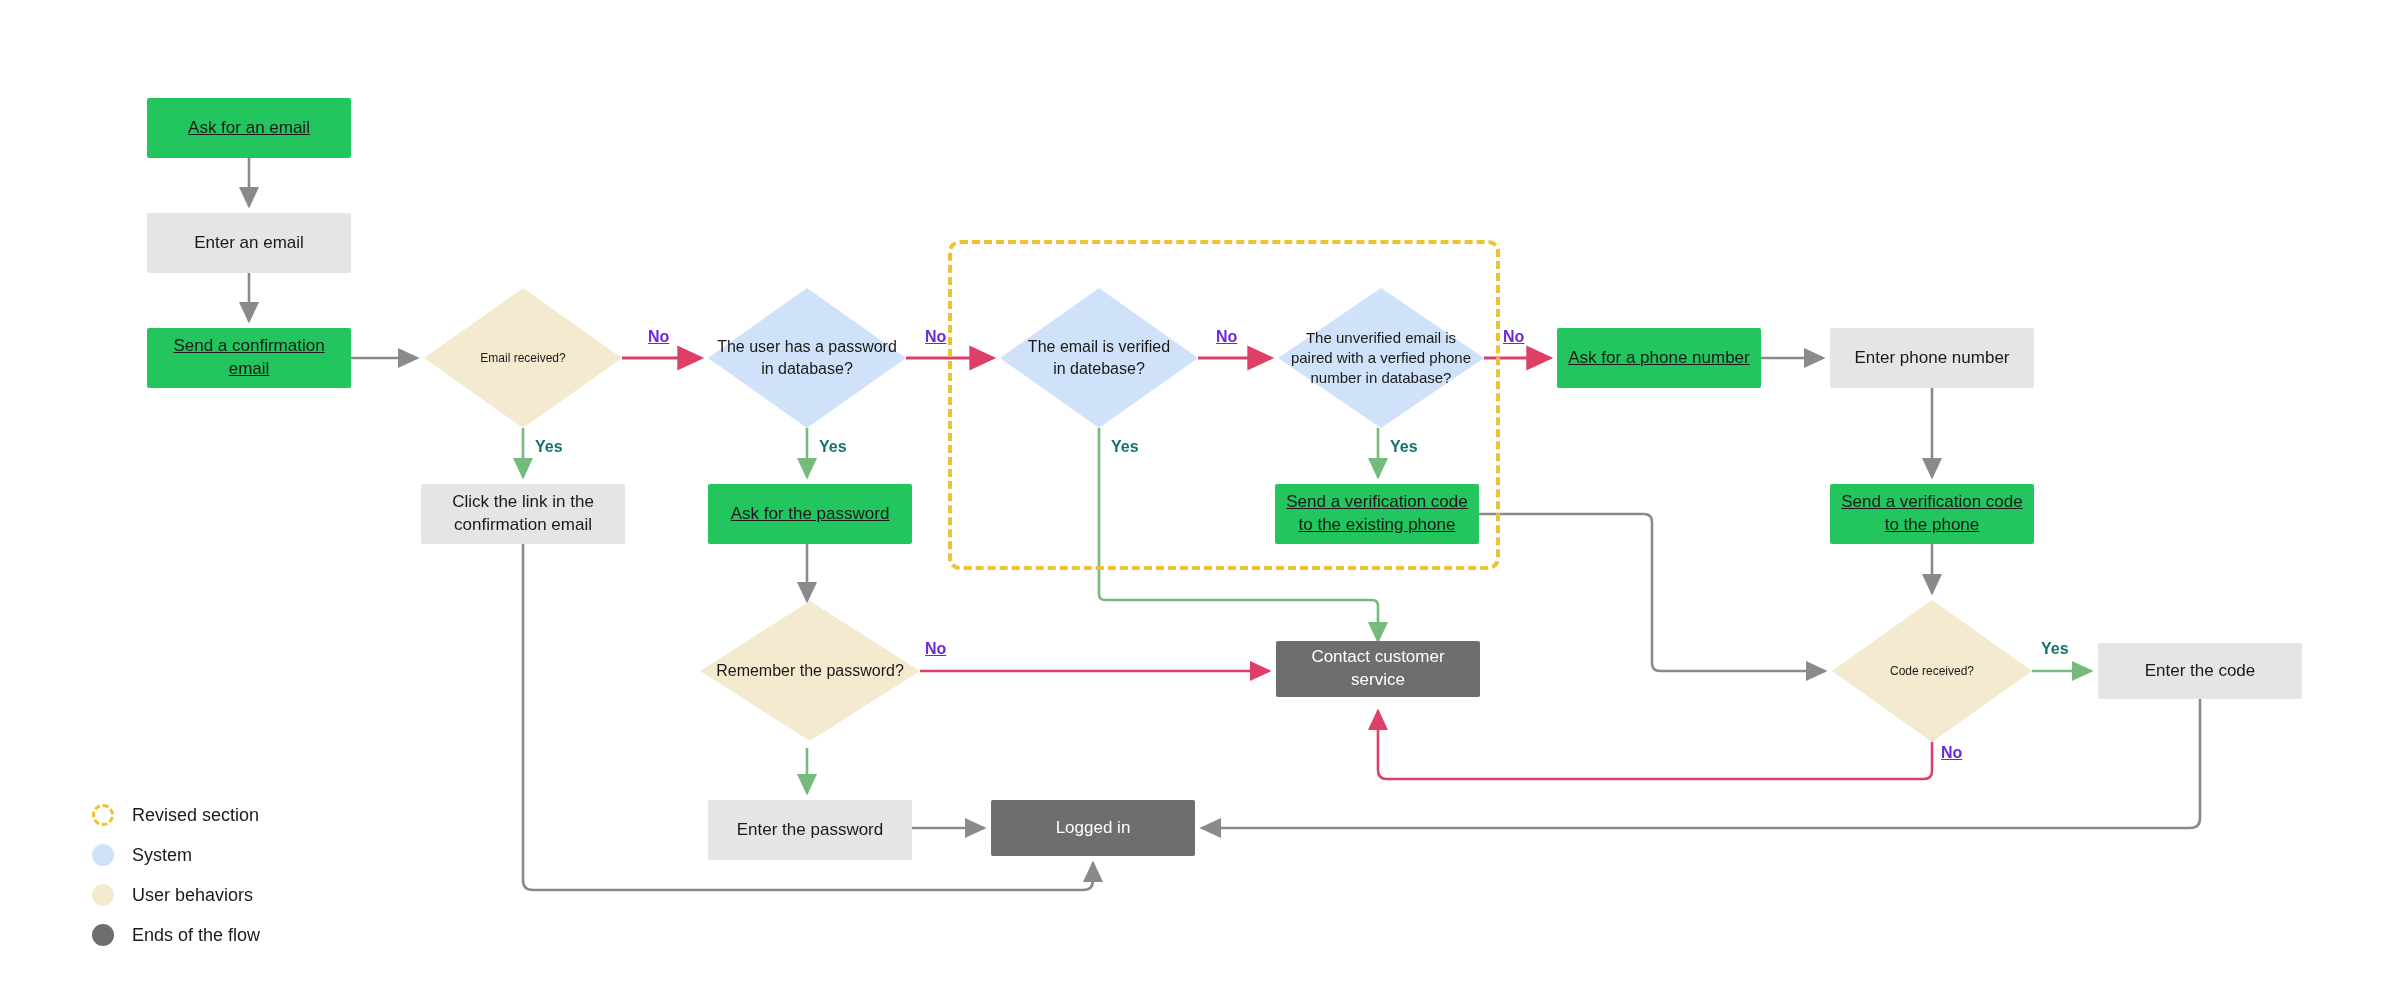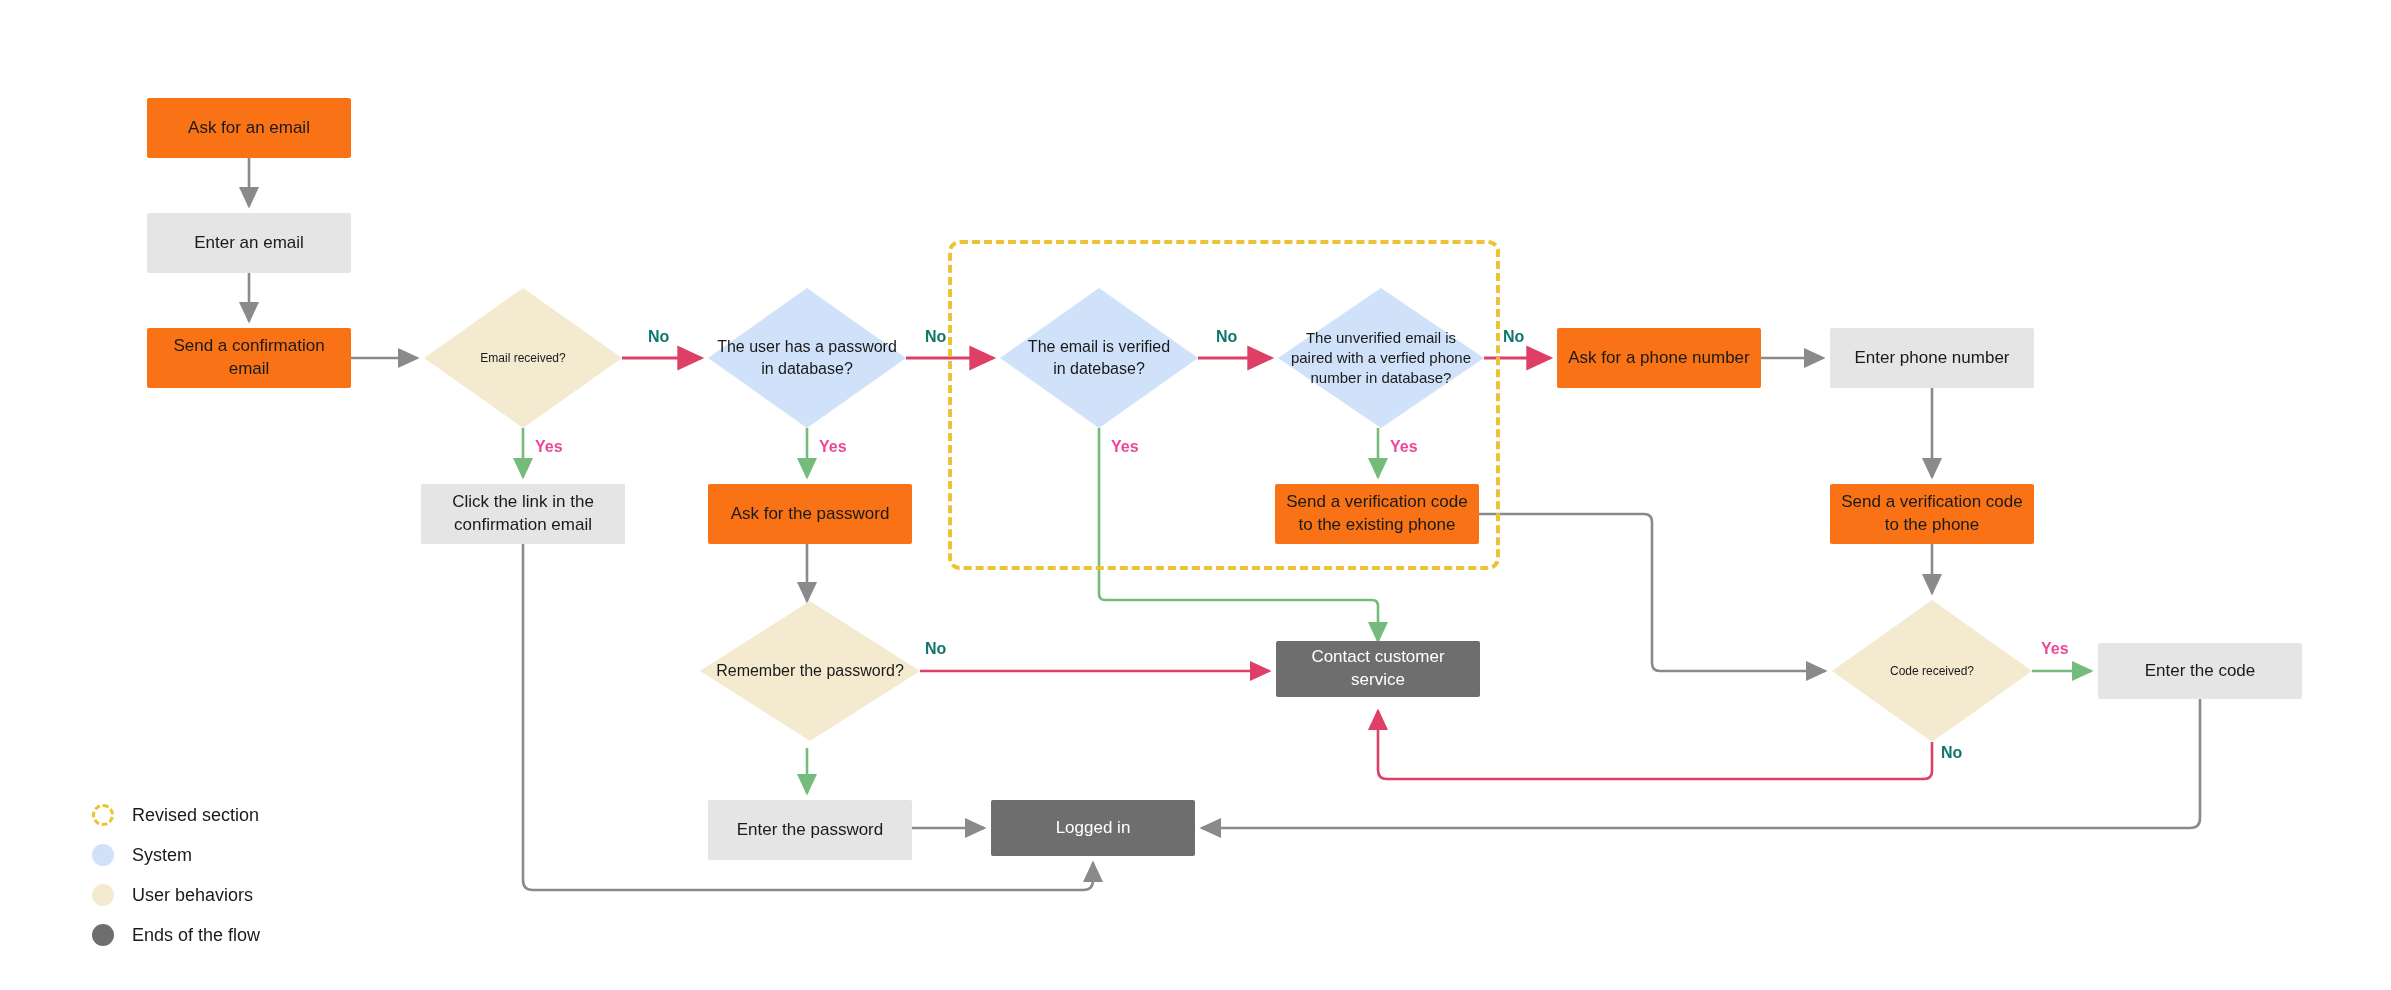--- a/index.html
+++ b/index.html
@@ -28,21 +28,21 @@
     align-items: center;
     justify-content: center;
     text-align: center;
     line-height: 1.35;
     color: #1a1a1a;
     font-size: 17px;
     padding: 4px 8px;
     white-space: pre-line;
   }
   .node.rect { border-radius: 2px; }
-  .node.system   { background: #f97316; }
+  .node.system   { background: #22c55e; text-decoration: underline; }
   .node.user     { background: #e5e5e5; }
   .node.terminal { background: #6e6e6e; color: #ffffff; align-items: center; }
   .diamond-wrap {
     position: absolute;
   }
   .diamond-shape {
     position: absolute;
     left: 0; top: 0;
     width: 100%; height: 100%;
   }
@@ -59,22 +59,22 @@
     line-height: 1.35;
     white-space: pre-line;
     padding: 0 6px;
   }
   .edge-label {
     position: absolute;
     font-size: 16px;
     font-weight: 600;
     white-space: nowrap;
   }
-  .edge-label.yes { color: #ec4899; }
-  .edge-label.no  { color: #0f766e; }
+  .edge-label.yes { color: #0f766e; }
+  .edge-label.no  { color: #6d28d9; text-decoration: underline; }
 
   #revised-box {
     position: absolute;
     border: 4px dashed #edc233;
     border-radius: 12px;
     background: transparent;
   }
 
   #legend {
     position: absolute;

